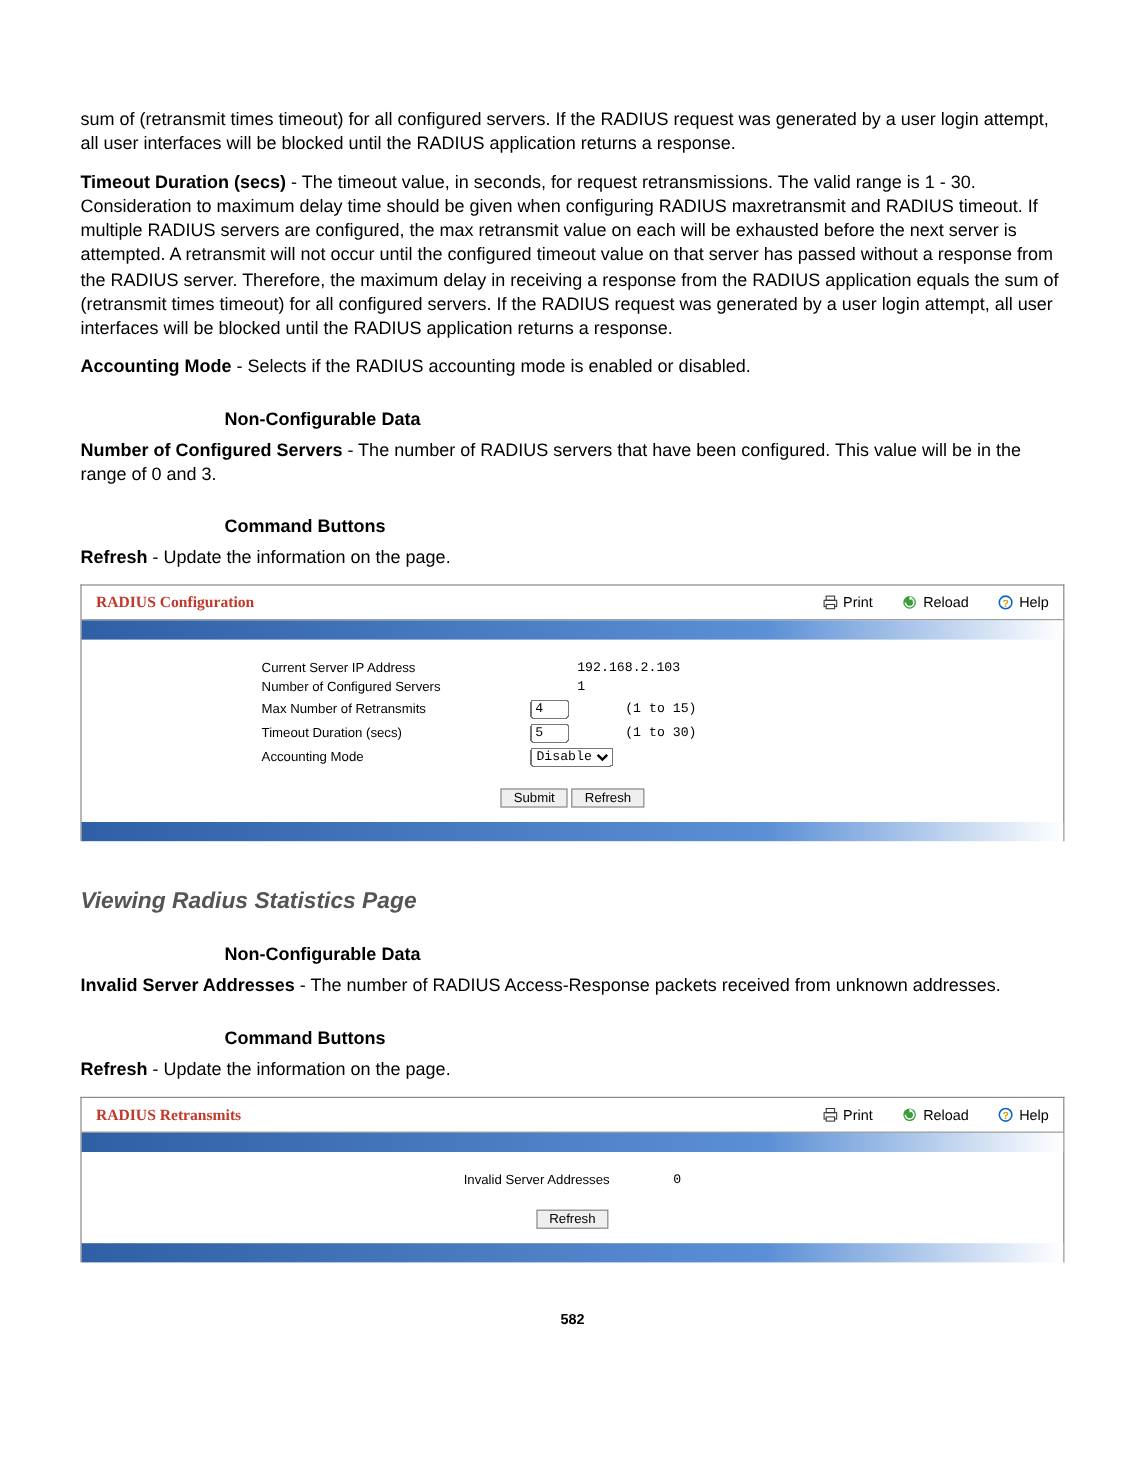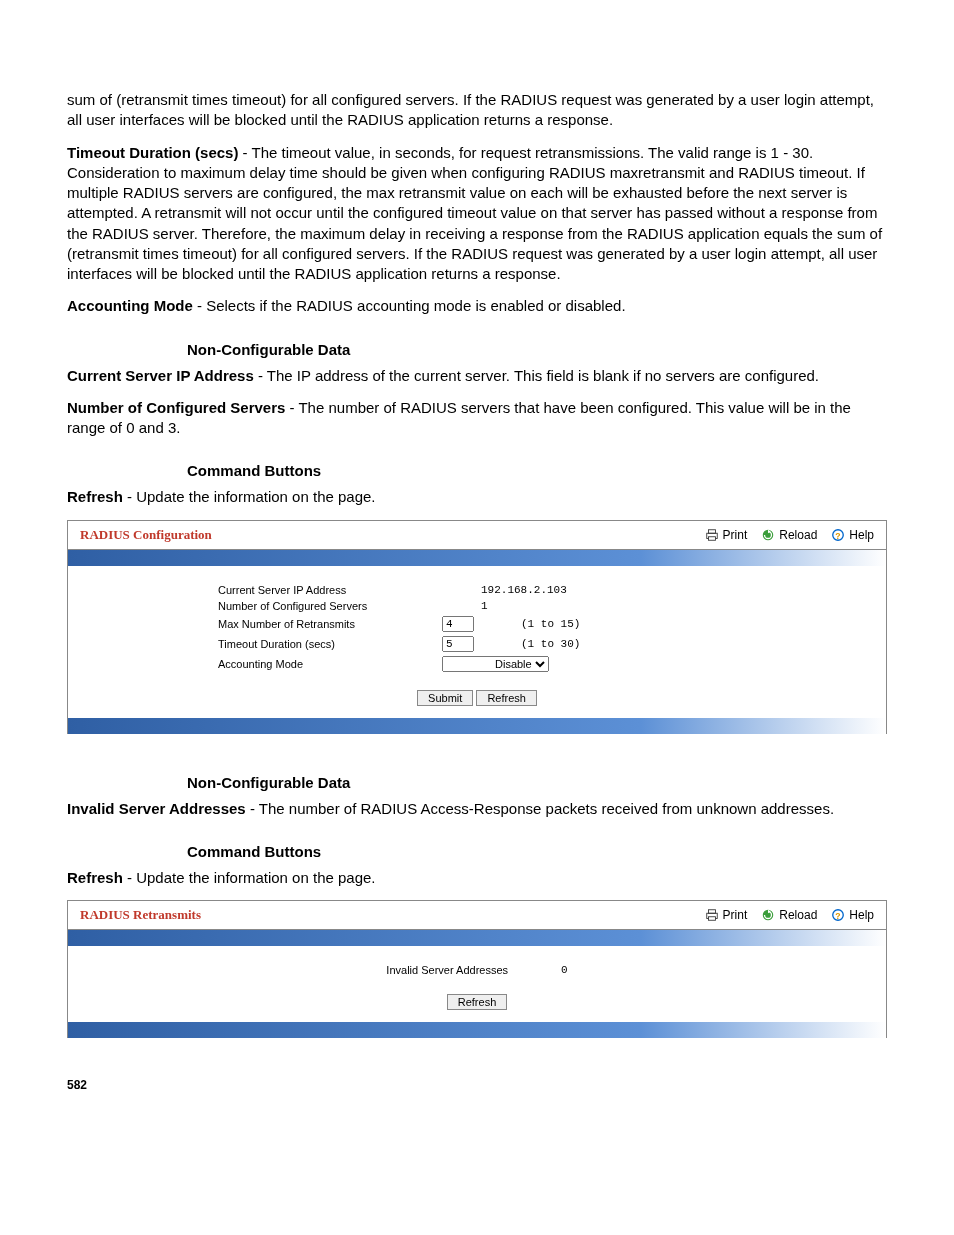--- a/index.html
+++ b/index.html
@@ -37,21 +37,21 @@
     border-bottom: 1px solid #888;
   }
   .panel-title {
     color: #c0392b;
     font-weight: bold;
     font-size: 13px;
     font-family: Georgia, serif;
   }
   .panel-actions {
     display: flex;
-    gap: 14px;
+    gap: 24px;
     align-items: center;
   }
   .action {
     display: flex;
     align-items: center;
     gap: 4px;
     cursor: pointer;
     font-size: 12px;
   }
   .icon {
@@ -94,23 +94,22 @@
     font-size: 11px;
     margin-left: 39px;
   }
   .small-input {
     width: 24px;
     font-family: "Courier New", monospace;
     font-size: 11px;
     padding: 0 2px;
   }
   select {
-    font-family: Liberation Sans, sans-serif;
-    font-size: 11px;
-    padding-left: 48px;
+    font-family: Liberation Mono, monospace;
+    font-size: 11px;
   }
   .btn-row {
     text-align: center;
     padding-top: 14px;
   }
   .btn {
     font-family: Verdana, Arial, sans-serif;
     font-size: 11px;
     padding: 1px 10px;
     background: #efefef;
@@ -130,21 +129,21 @@
     font-family: Verdana, Arial, sans-serif;
     font-size: 11px;
   }
   .stats-row {
     display: flex;
     justify-content: center;
     gap: 14px;
     margin: 4px 0;
   }
   .footer-pg {
-    text-align: left;
+    text-align: center;
     font-weight: bold;
     font-size: 12px;
     margin-top: 40px;
   }
   b { font-weight: bold; }
   svg { display:block; }
 </style>
 </head>
 <body>
 
@@ -155,23 +154,20 @@
   <p class="body-text">
     <b>Timeout Duration (secs)</b><span> - The timeout value, in seconds, for request retransmissions. The valid range is 1 - 30. Consideration to maximum delay time should be given when configuring RADIUS maxretransmit and RADIUS timeout. If multiple RADIUS servers are configured, the max retransmit value on each will be exhausted before the next server is attempted. A retransmit will not occur until the configured timeout value on that server has passed without a response from the RADIUS server. Therefore, the maximum delay in receiving a response from the RADIUS application equals the sum of (retransmit times timeout) for all configured servers. If the RADIUS request was generated by a user login attempt, all user interfaces will be blocked until the RADIUS application returns a response.</span>
   </p>
 
   <p class="body-text">
     <b>Accounting Mode</b><span> - Selects if the RADIUS accounting mode is enabled or disabled.</span>
   </p>
 
   <div class="section-sub">Non-Configurable Data</div>
 
-  <p class="body-text">
-    <b>Current Server IP Address</b><span> - The IP address of the current server. This field is blank if no servers are configured.</span>
-  </p>
 
   <p class="body-text">
     <b>Number of Configured Servers</b><span> - The number of RADIUS servers that have been configured. This value will be in the range of 0 and 3.</span>
   </p>
 
   <div class="section-sub">Command Buttons</div>
 
 
   <p class="body-text">
     <b>Refresh</b><span> - Update the information on the page.</span>
@@ -251,20 +247,21 @@
       </div>
 
       <div class="btn-row">
         <button class="btn">Submit</button>
         <button class="btn">Refresh</button>
       </div>
     </div>
     <div class="blue-bar-bottom"></div>
   </div>
 
+  <div class="section-heading">Viewing Radius Statistics Page</div>
 
   <div class="section-sub">Non-Configurable Data</div>
 
   <p class="body-text">
     <b>Invalid Server Addresses</b><span> - The number of RADIUS Access-Response packets received from unknown addresses.</span>
   </p>
 
   <div class="section-sub">Command Buttons</div>
 
   <p class="body-text">

